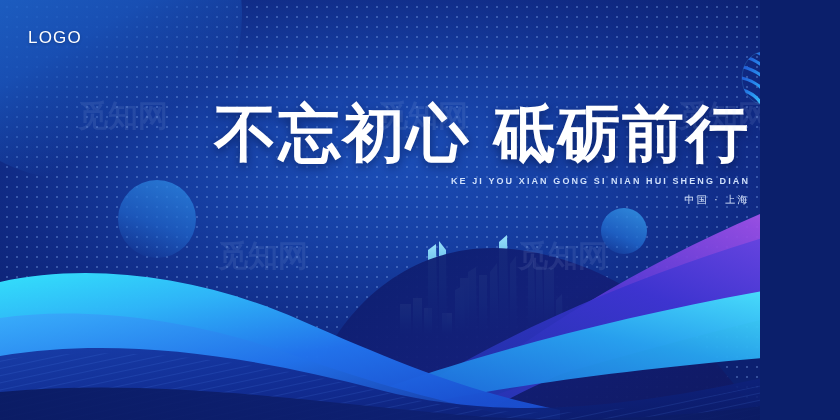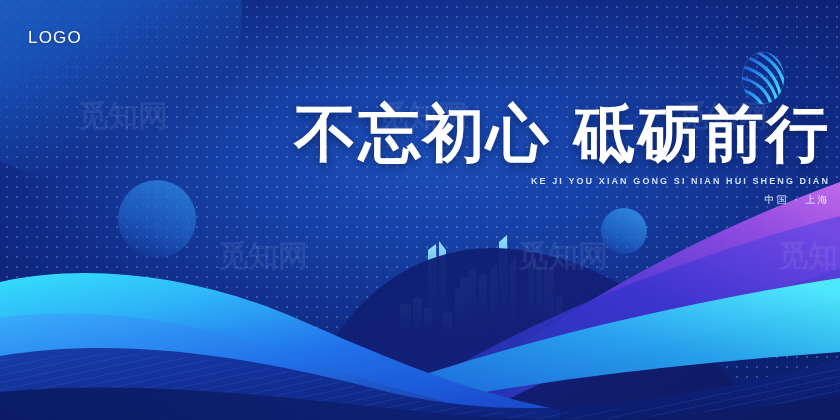--- a/index.html
+++ b/index.html
@@ -1,17 +1,17 @@
 <!DOCTYPE html>
 <html><head>
 <meta charset="utf-8">
 <style>
   html,body{margin:0;padding:0;background:#0b1f6b;}
   #stage{
-    position:relative;width:840px;height:420px;overflow:hidden;
+    position:relative;width:760px;height:420px;overflow:hidden;
     font-family:"Liberation Sans","DejaVu Sans",sans-serif;
     background:
       radial-gradient(ellipse 70% 60% at 50% 38%, #1c4fb8 0%, #163fa3 35%, #102b86 70%, #0c2070 100%),
       linear-gradient(180deg,#112a80 0%,#15389a 45%,#0e2378 100%);
   }
   
   #dots{
     position:absolute;inset:0;
     background-image:radial-gradient(circle, rgba(150,190,255,.30) 0.9px, transparent 1.1px);
     background-size:10px 10px;

